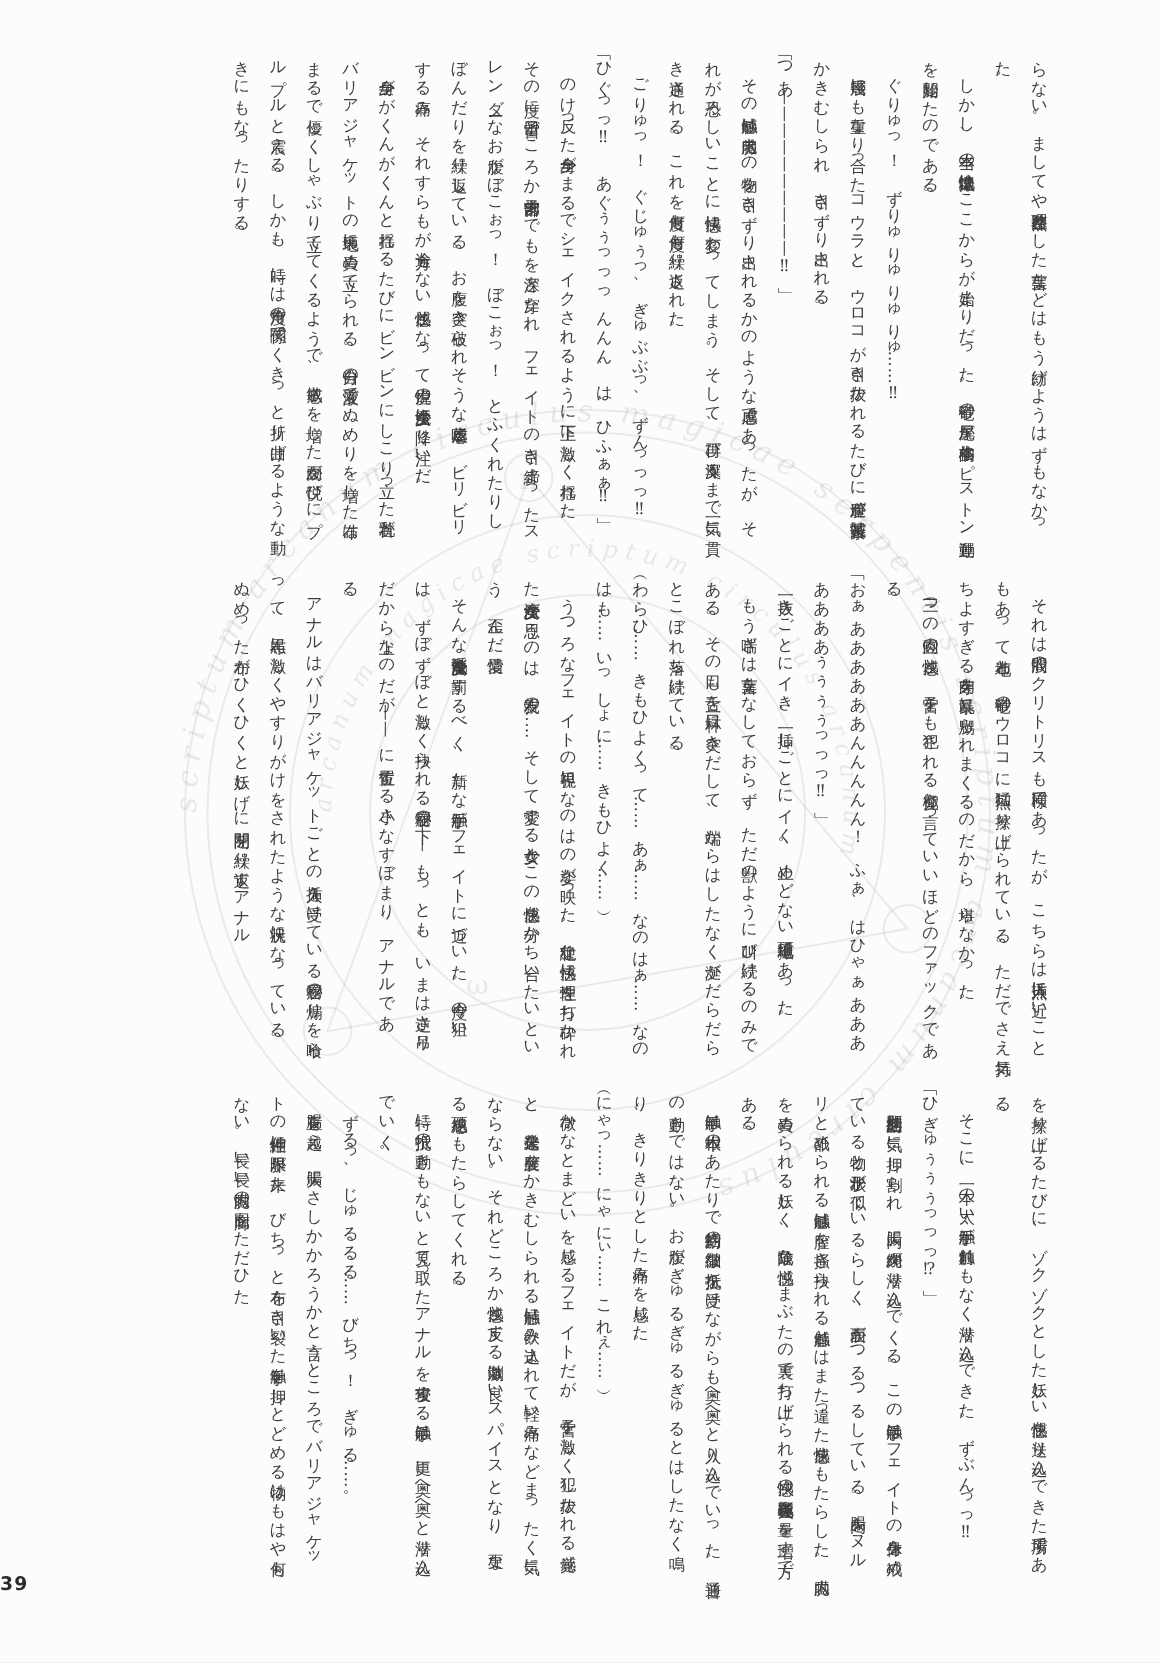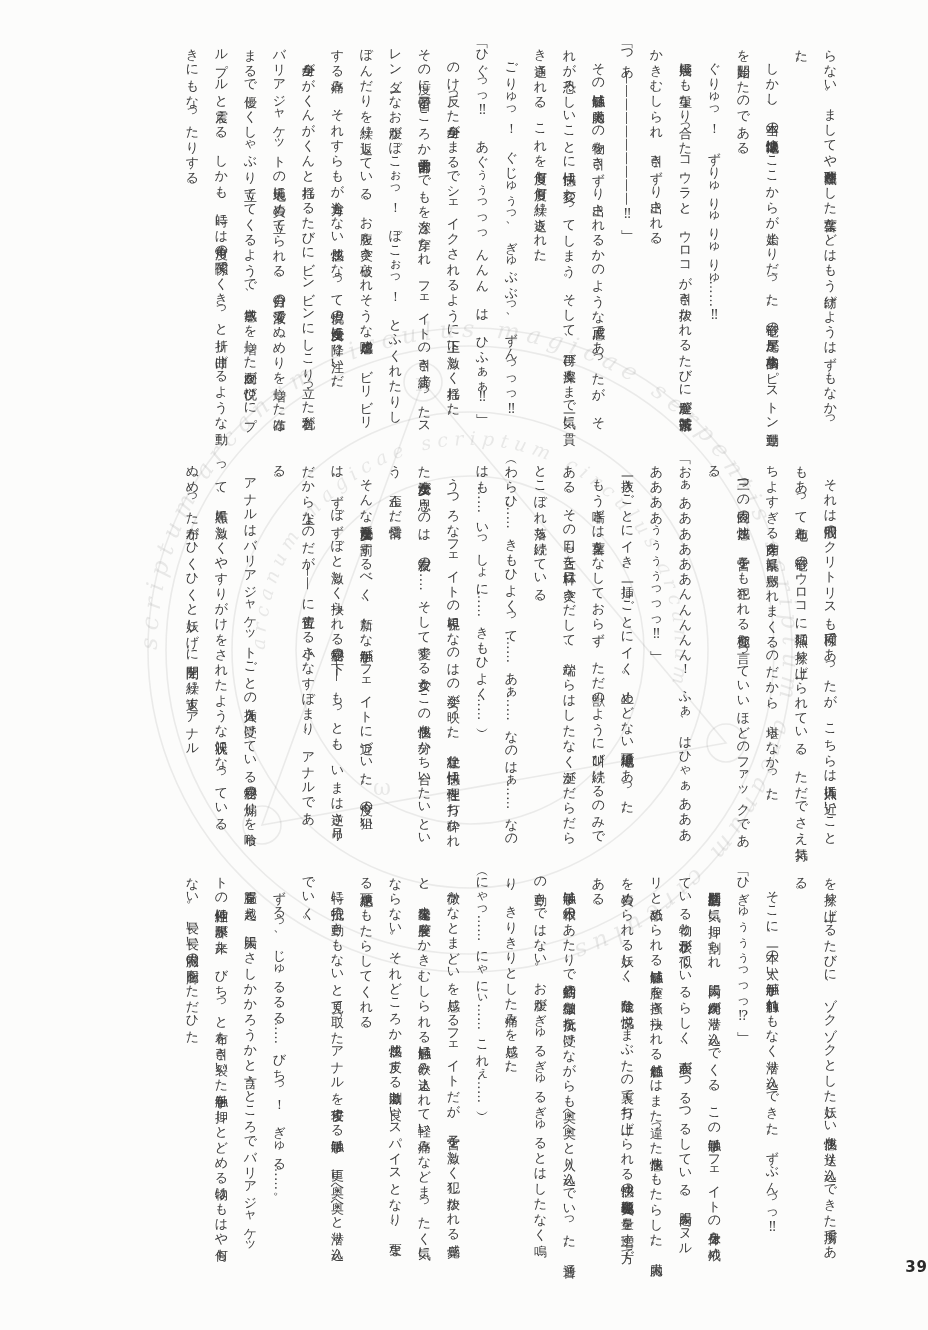--- a/index.html
+++ b/index.html
@@ -27,21 +27,21 @@
     color:#3d3d3d;
     text-align:start;
   }
   .band p{margin:0;padding:0;}
   .band-top{top:40px;height:390px;}
   .band-middle{top:456px;height:390px;}
   .band-bottom{top:868px;height:394px;}
   .page-number{
     position:absolute;
     top:1258px;left:0;width:100%;
-    text-align:right;
+    text-align:left;
     font-family:"DejaVu Sans","Liberation Sans",sans-serif;
     font-weight:bold;
     font-size:15px;
     color:#2a2a2a;
     letter-spacing:1px;
   }
 </style>
 </head>
 <body>
 

